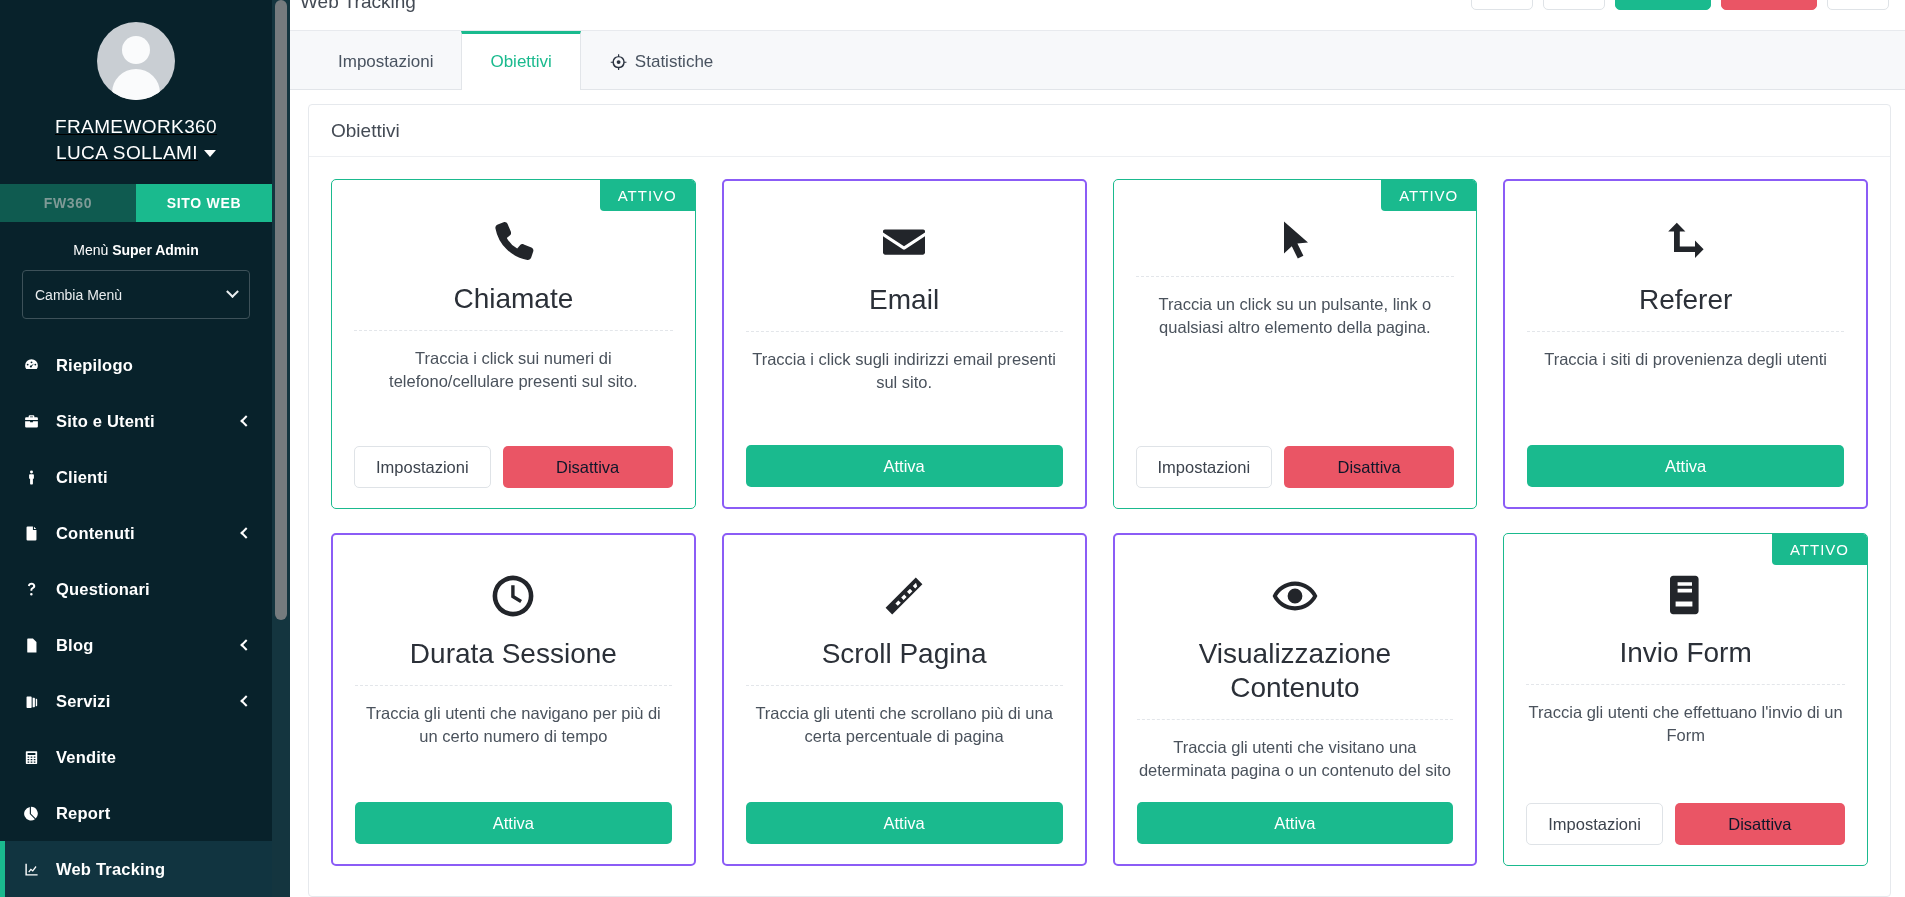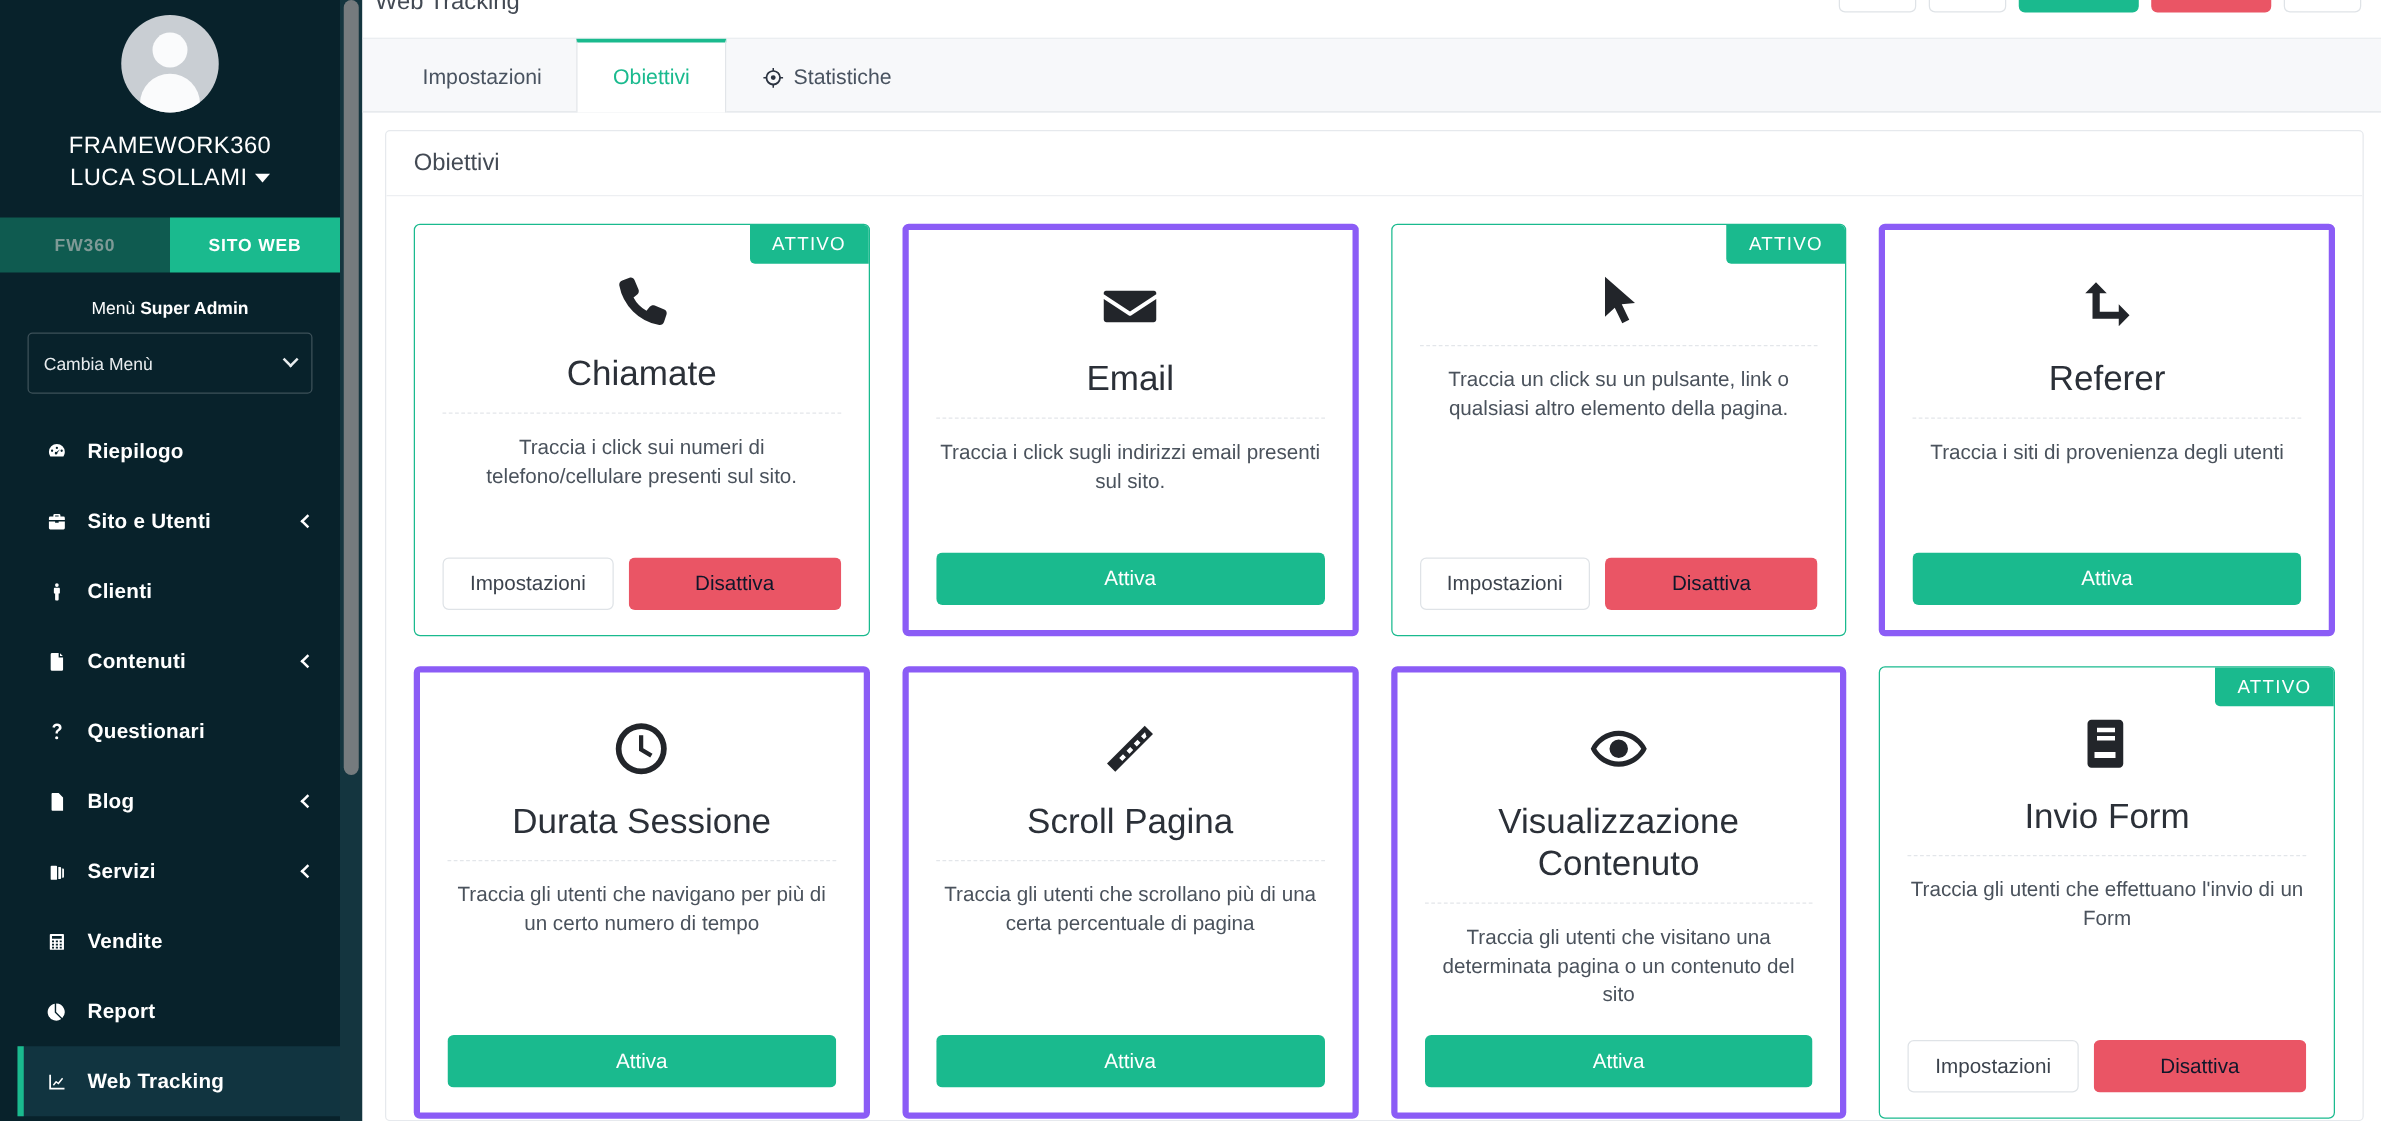--- a/index.html
+++ b/index.html
@@ -12,21 +12,21 @@
   .app { display: flex; width: 1905px; height: 897px; position: relative; }
 
   
   .sidebar {
     width: 272px; min-width: 272px; height: 897px;
     background: #08222b;
     position: relative;
     overflow: hidden;
     display: flex; flex-direction: column;
   }
-  .profile { padding: 12px 0 18px; text-align: center; }
+  .profile { padding: 22px 0 18px; text-align: center; text-decoration: underline; }
   .avatar {
     width: 78px; height: 78px; border-radius: 50%;
     background: #c9ced3; margin: 0 auto 14px;
     position: relative; overflow: hidden;
   }
   .avatar::before {
     content:""; position:absolute; left:50%; top:14px;
     transform:translateX(-50%);
     width:28px; height:28px; border-radius:50%; background:#fafbfc;
   }
@@ -69,21 +69,21 @@
     padding:0 12px; cursor:pointer;
   }
   .chev-down {
     width:9px;height:9px; border-right:2px solid #e9edef; border-bottom:2px solid #e9edef;
     transform:rotate(45deg) translate(-2px,-2px);
   }
 
   .nav { flex:1; }
   .nav-item {
     display:flex; align-items:center; height:56px;
-    padding:0 22px 0 18px; cursor:pointer; position:relative;margin-left:14px;
+    padding:0 22px 0 18px; cursor:pointer; position:relative;
   }
   .nav-item.active { background:#113440; }
   .nav-item.active::before {
     content:""; position:absolute; left:0; top:0; bottom:0;
     width:5px; background:#1aba8e;
   }
   .nav-icon {
     width:26px; min-width:26px; display:flex; align-items:center;
     justify-content:center; color:#ffffff; margin-right:12px;
   }
@@ -159,21 +159,21 @@
     padding:0 22px; border-bottom:1px solid #edeff2;
   }
   .panel-title { font-size:19px; color:#434a54; }
 
   .grid {
     display:grid; grid-template-columns:repeat(4,1fr);
     gap:24px 26px; padding:22px;
   }
 
   .card {
-    border:5px solid #8b5cf6; border-radius:5px; background:#ffffff;
+    border:2px solid #8b5cf6; border-radius:5px; background:#ffffff;
     position:relative; padding:22px 22px 20px;
     display:flex; flex-direction:column;
     min-height:330px;
   }
   .card.active-card { border:1px solid #1aba8e; }
   .badge {
     position:absolute; top:0; right:0;
     background:#1aba8e; color:#ffffff;
     font-size:15px; letter-spacing:1px;
     padding:7px 18px; border-radius:0 4px 0 4px;

